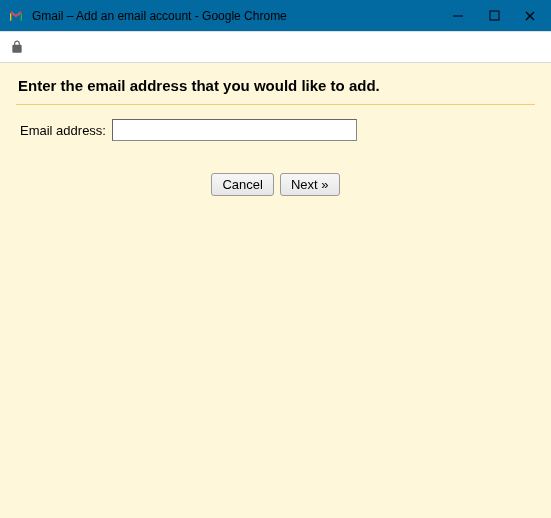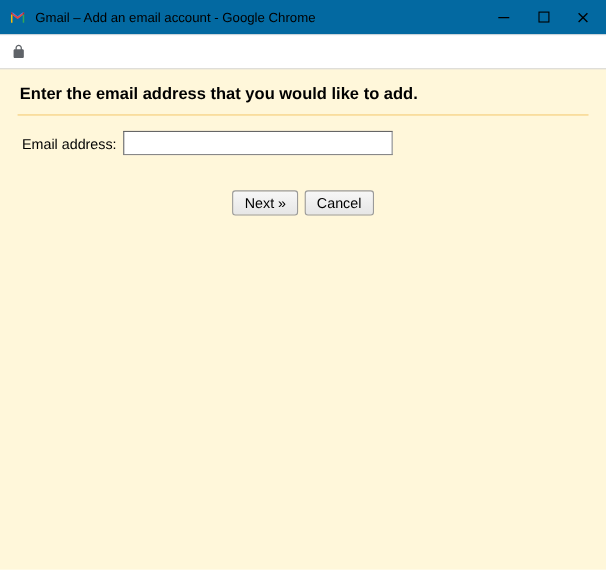--- a/index.html
+++ b/index.html
@@ -181,17 +181,17 @@
 
 <div class="page">
   <div class="page-body">
     <div class="instruction">Enter the email address that you would like to add.</div>
     <div class="divider"></div>
     <div class="form-row">
       <span class="form-label">Email address:</span>
       <input type="text" class="email-input" value="" style="">
     </div>
     <div class="button-row">
+      <button class="btn">Cancel</button>
       <button class="btn">Next »</button>
-      <button class="btn">Cancel</button>
     </div>
   </div>
 </div>
 
 </body></html>

